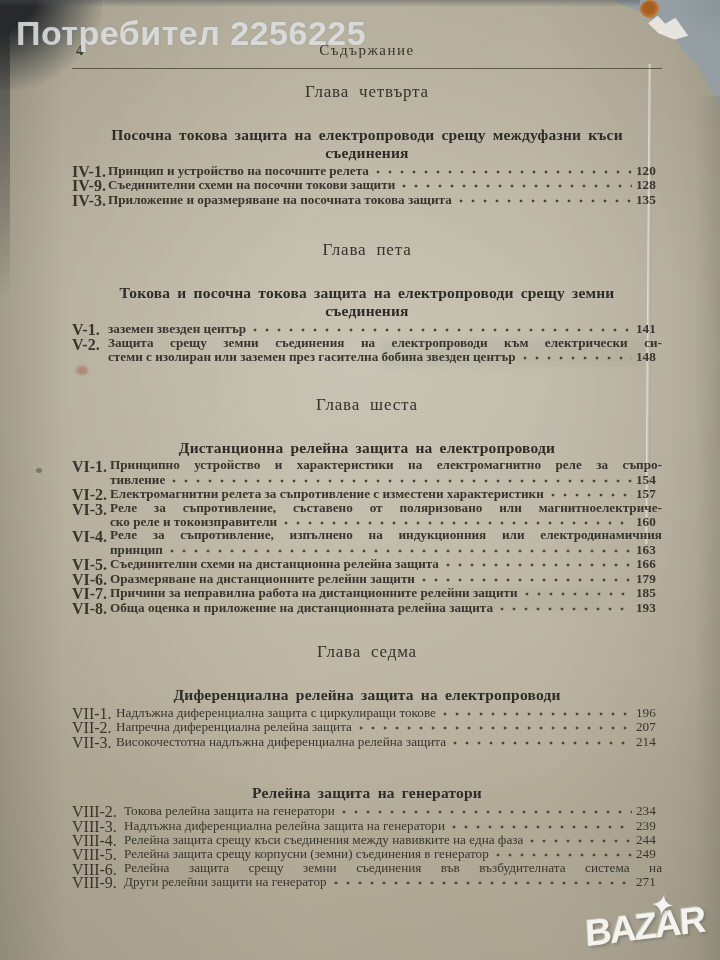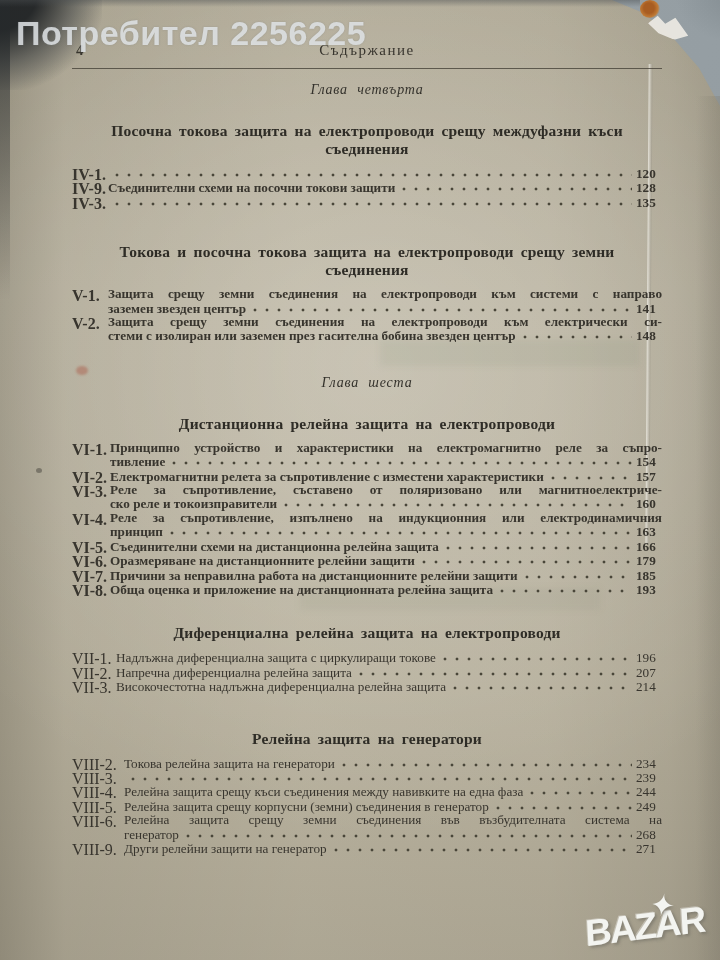--- a/index.html
+++ b/index.html
@@ -51,24 +51,24 @@
     text-shadow:2px 2px 3px rgba(105,103,95,0.55), -1px -1px 0 rgba(255,255,255,0.35);}
   .bazar .star{position:absolute;right:30px;top:-16px;font-size:30px;transform:rotate(12deg);
     text-shadow:2px 2px 3px rgba(105,103,95,0.5);}
 
   
   .content{position:absolute;left:72px;top:42px;width:590px;color:#38352e;}
   .hdr{position:relative;height:20px;font-size:15px;}
   .hdr .pg{position:absolute;left:4px;top:0;font-weight:bold;}
   .hdr .ttl{position:absolute;left:0;right:0;text-align:center;letter-spacing:1.5px;}
   .rule{border:0;border-top:1.6px solid rgba(70,66,56,0.8);margin:6px 0 0 0;}
-  .glava{text-align:center;font-style:italic;font-size:14px;letter-spacing:0.8px;word-spacing:5px;color:#34322c;}
+  .glava{text-align:center;font-size:17px;letter-spacing:0.8px;word-spacing:5px;color:#34322c;}
   .ctitle{text-align:center;font-weight:bold;font-size:15.5px;line-height:18px;
     word-spacing:3px;letter-spacing:0.2px;color:#2e2c26;margin-top:24px;}
-  .entries{margin-top:8px;}
+  .entries{margin-top:1px;}
   .chapter.c4{margin-top:13px;}
   .chapter.c5{margin-top:34px;}
   .chapter.c6{margin-top:32px;}
   .chapter.c7{margin-top:28px;}
   .chapter.c8{margin-top:36px;}
   .entry{position:relative;}
   .c4 .entry,.c5 .entry{padding-left:36px;font-weight:bold;}
   .c6 .entry{padding-left:38px;font-weight:bold;}
   .c7 .entry{padding-left:44px;}
   .c8 .entry{padding-left:52px;}
@@ -109,51 +109,53 @@
     <div class="chapter c4">
       <div class="glava">Глава четвърта</div>
       <div class="ctitle">
         <div>Посочна токова защита на електропроводи срещу междуфазни къси</div>
         <div>съединения</div>
       </div>
       <div class="entries">
         <div class="entry">
           <span class="enum">IV-1.</span>
           <div class="eline">
+              <span class="etext">Принцип и устройство на посочните релета</span>
               <span class="leader"></span>
               <span class="epage">120</span>
             </div>
         </div>
         <div class="entry">
           <span class="enum">IV-9.</span>
           <div class="eline">
               <span class="etext">Съединителни схеми на посочни токови защити</span>
               <span class="leader"></span>
               <span class="epage">128</span>
             </div>
         </div>
         <div class="entry">
           <span class="enum">IV-3.</span>
           <div class="eline">
+              <span class="etext">Приложение и оразмеряване на посочната токова защита</span>
               <span class="leader"></span>
               <span class="epage">135</span>
             </div>
         </div>
       </div>
     </div>
 
     <div class="chapter c5">
+      <div class="glava">Глава пета</div>
       <div class="ctitle">
         <div>Токова и посочна токова защита на електропроводи срещу земни</div>
         <div>съединения</div>
       </div>
       <div class="entries">
         <div class="entry">
           <span class="enum">V-1.</span>
-          <div class="jline">Защита срещу земни съединения на електропроводи към системи с направо</div>
           <div class="eline">
               <span class="etext">заземен звезден център</span>
               <span class="leader"></span>
               <span class="epage">141</span>
             </div>
         </div>
         <div class="entry">
           <span class="enum">V-2.</span>
           <div class="jline">Защита срещу земни съединения на електропроводи към електрически си-</div>
           <div class="eline">
@@ -235,20 +237,21 @@
           <div class="eline">
               <span class="etext">Обща оценка и приложение на дистанционната релейна защита</span>
               <span class="leader"></span>
               <span class="epage">193</span>
             </div>
         </div>
       </div>
     </div>
 
     <div class="chapter c7">
+      <div class="glava">Глава седма</div>
       <div class="ctitle">
         <div>Диференциална релейна защита на електропроводи</div>
       </div>
       <div class="entries">
         <div class="entry">
           <span class="enum">VII-1.</span>
           <div class="eline">
               <span class="etext">Надлъжна диференциална защита с циркулиращи токове</span>
               <span class="leader"></span>
               <span class="epage">196</span>
@@ -282,20 +285,21 @@
           <span class="enum">VIII-2.</span>
           <div class="eline">
               <span class="etext">Токова релейна защита на генератори</span>
               <span class="leader"></span>
               <span class="epage">234</span>
             </div>
         </div>
         <div class="entry">
           <span class="enum">VIII-3.</span>
           <div class="eline">
+              <span class="etext">Надлъжна диференциална релейна защита на генератори</span>
               <span class="leader"></span>
               <span class="epage">239</span>
             </div>
         </div>
         <div class="entry">
           <span class="enum">VIII-4.</span>
           <div class="eline">
               <span class="etext">Релейна защита срещу къси съединения между навивките на една фаза</span>
               <span class="leader"></span>
               <span class="epage">244</span>
@@ -305,25 +309,20 @@
           <span class="enum">VIII-5.</span>
           <div class="eline">
               <span class="etext">Релейна защита срещу корпусни (земни) съединения в генератор</span>
               <span class="leader"></span>
               <span class="epage">249</span>
             </div>
         </div>
         <div class="entry">
           <span class="enum">VIII-6.</span>
           <div class="jline">Релейна защита срещу земни съединения във възбудителната система на</div>
-          <div class="eline">
-              <span class="etext">генератор</span>
-              <span class="leader"></span>
-              <span class="epage">268</span>
-            </div>
         </div>
         <div class="entry">
           <span class="enum">VIII-9.</span>
           <div class="eline">
               <span class="etext">Други релейни защити на генератор</span>
               <span class="leader"></span>
               <span class="epage">271</span>
             </div>
         </div>
       </div>

